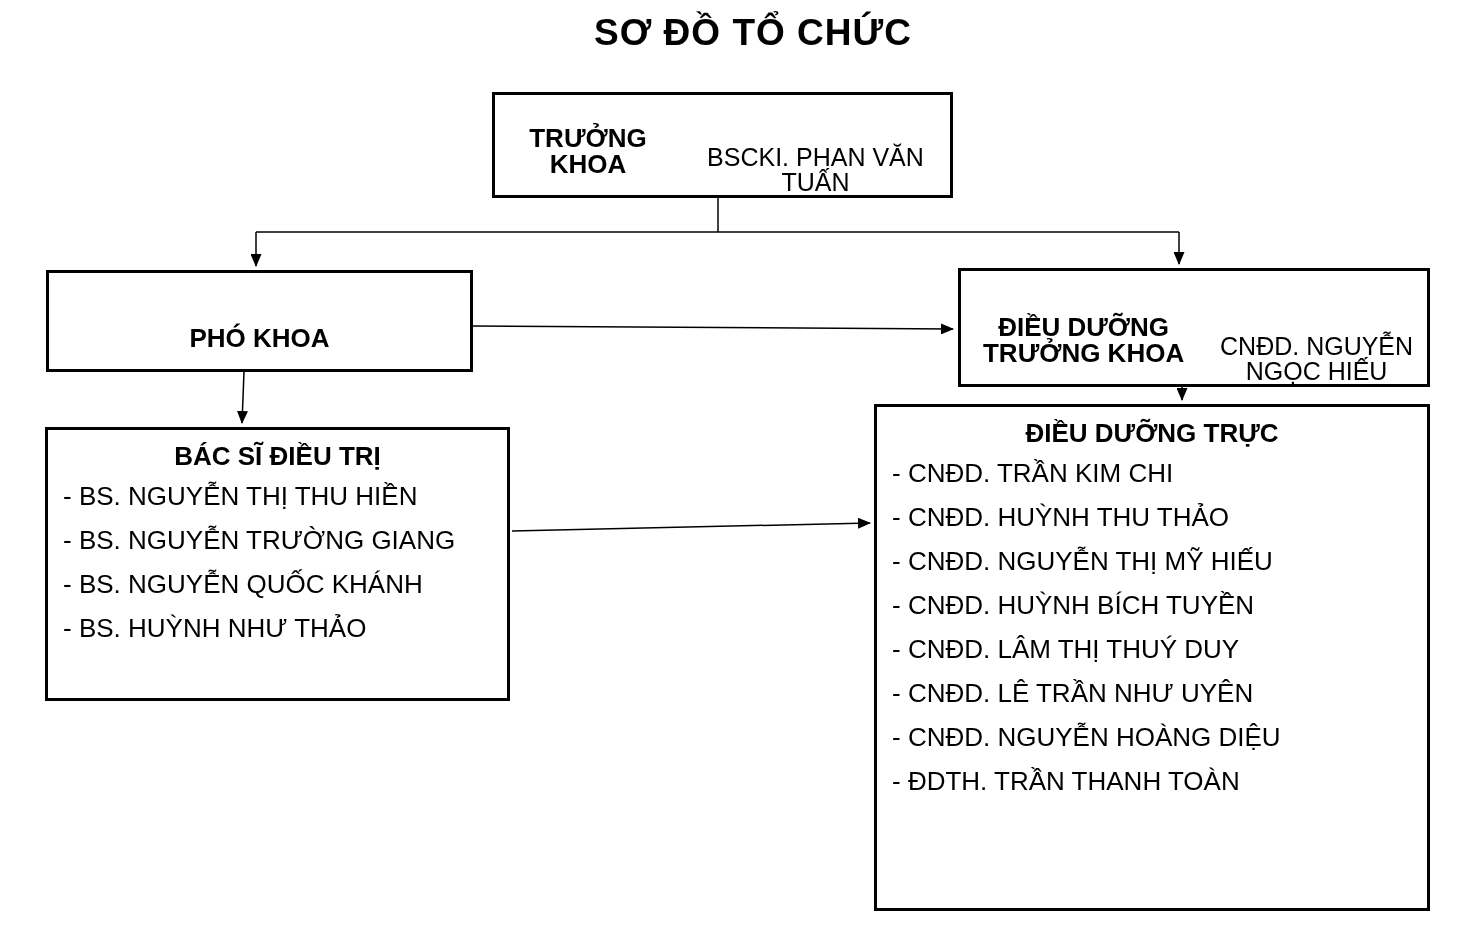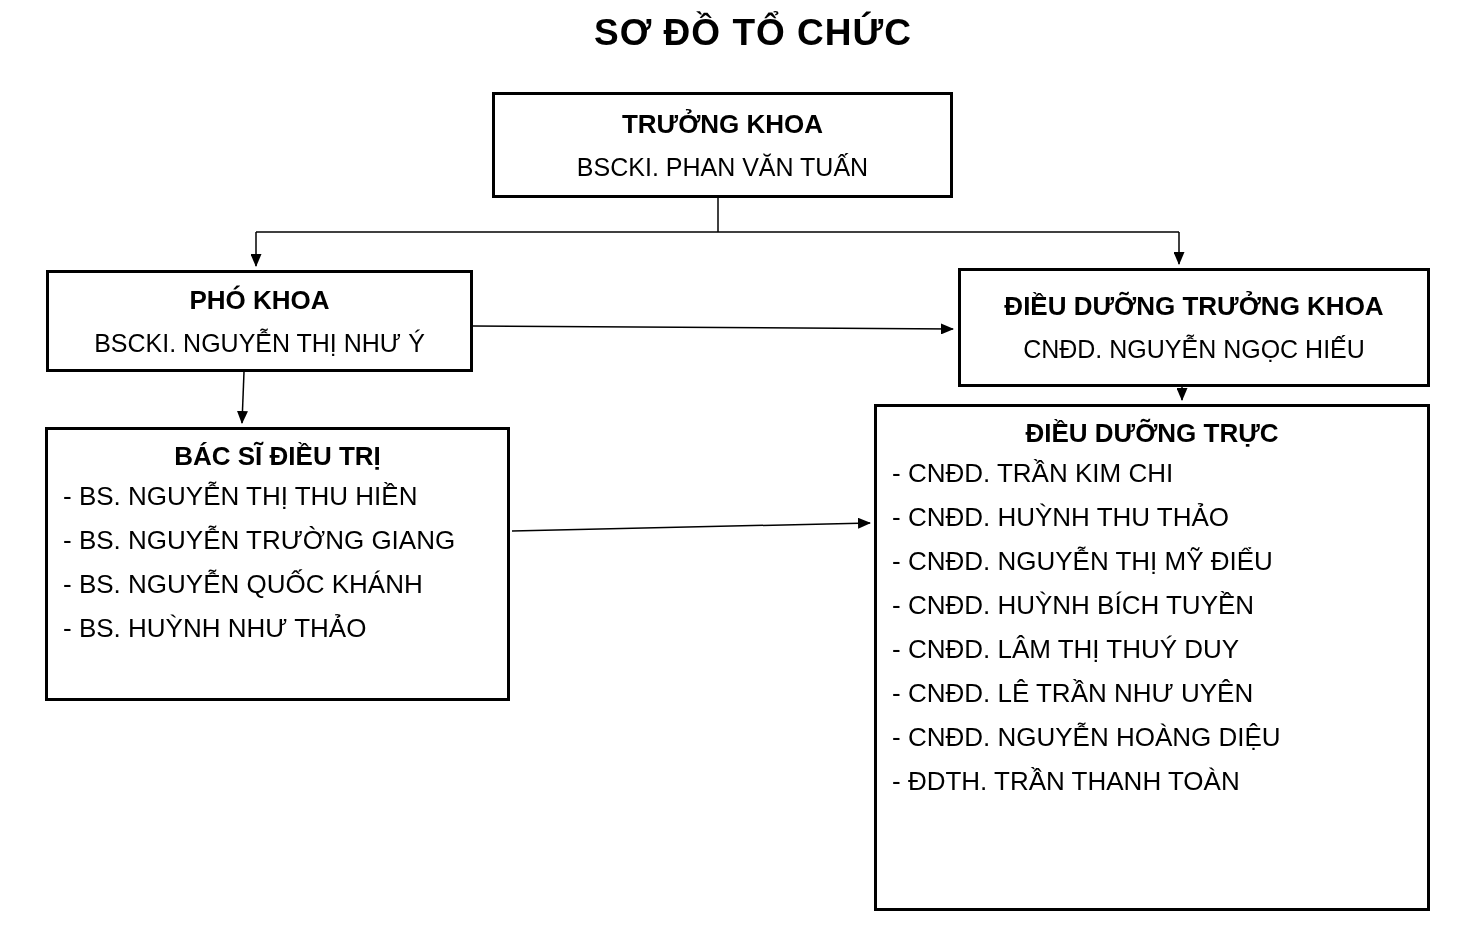--- a/index.html
+++ b/index.html
@@ -28,23 +28,22 @@
     letter-spacing: 1px;
   }
   .org-box {
     position: absolute;
     border: 3px solid #000000;
     background: #ffffff;
     box-sizing: border-box;
   }
   .org-box.leaderbox {
     display: flex;
-    flex-direction: column;
     justify-content: center;
-    align-items: center;
+    align-items: flex-end;
     text-align: center;
   }
   .role {
     font-size: 26px;
     font-weight: bold;
     line-height: 1.0;
   }
   .leaderbox .role { margin-bottom: 18px; }
   .person-name {
     font-size: 25px;
@@ -101,21 +100,20 @@
     <line x1="512" y1="531" x2="870" y2="523" marker-end="url(#arrowhead)"></line>
   </svg>
 
   <div id="box-truong-khoa" class="org-box leaderbox">
     <div class="role">TRƯỞNG KHOA</div>
     <div class="person-name">BSCKI. PHAN VĂN TUẤN</div>
   </div>
 
   <div id="box-pho-khoa" class="org-box leaderbox">
     <div class="role">PHÓ KHOA</div>
-    <div class="person-name">BSCKI. NGUYỄN THỊ NHƯ Ý</div>
   </div>
 
   <div id="box-dd-truong-khoa" class="org-box leaderbox">
     <div class="role">ĐIỀU DƯỠNG TRƯỞNG KHOA</div>
     <div class="person-name">CNĐD. NGUYỄN NGỌC HIẾU</div>
   </div>
 
   <div id="box-bac-si" class="org-box listbox">
     <div class="role">BÁC SĨ ĐIỀU TRỊ</div>
     <div class="member-list">
@@ -124,21 +122,21 @@
         <div class="member-item">- BS. NGUYỄN QUỐC KHÁNH</div>
         <div class="member-item">- BS. HUỲNH NHƯ THẢO</div>
       </div>
   </div>
 
   <div id="box-dd-truc" class="org-box listbox">
     <div class="role">ĐIỀU DƯỠNG TRỰC</div>
     <div class="member-list">
         <div class="member-item">- CNĐD. TRẦN KIM CHI</div>
         <div class="member-item">- CNĐD. HUỲNH THU THẢO</div>
-        <div class="member-item">- CNĐD. NGUYỄN THỊ MỸ ĐIỂU</div>
+        <div class="member-item">- CNĐD. NGUYỄN THỊ MỸ HIẾU</div>
         <div class="member-item">- CNĐD. HUỲNH BÍCH TUYỀN</div>
         <div class="member-item">- CNĐD. LÂM THỊ THUÝ DUY</div>
         <div class="member-item">- CNĐD. LÊ TRẦN NHƯ UYÊN</div>
         <div class="member-item">- CNĐD. NGUYỄN HOÀNG DIỆU</div>
         <div class="member-item">- ĐDTH. TRẦN THANH TOÀN</div>
       </div>
   </div>
 
 </div>
 

